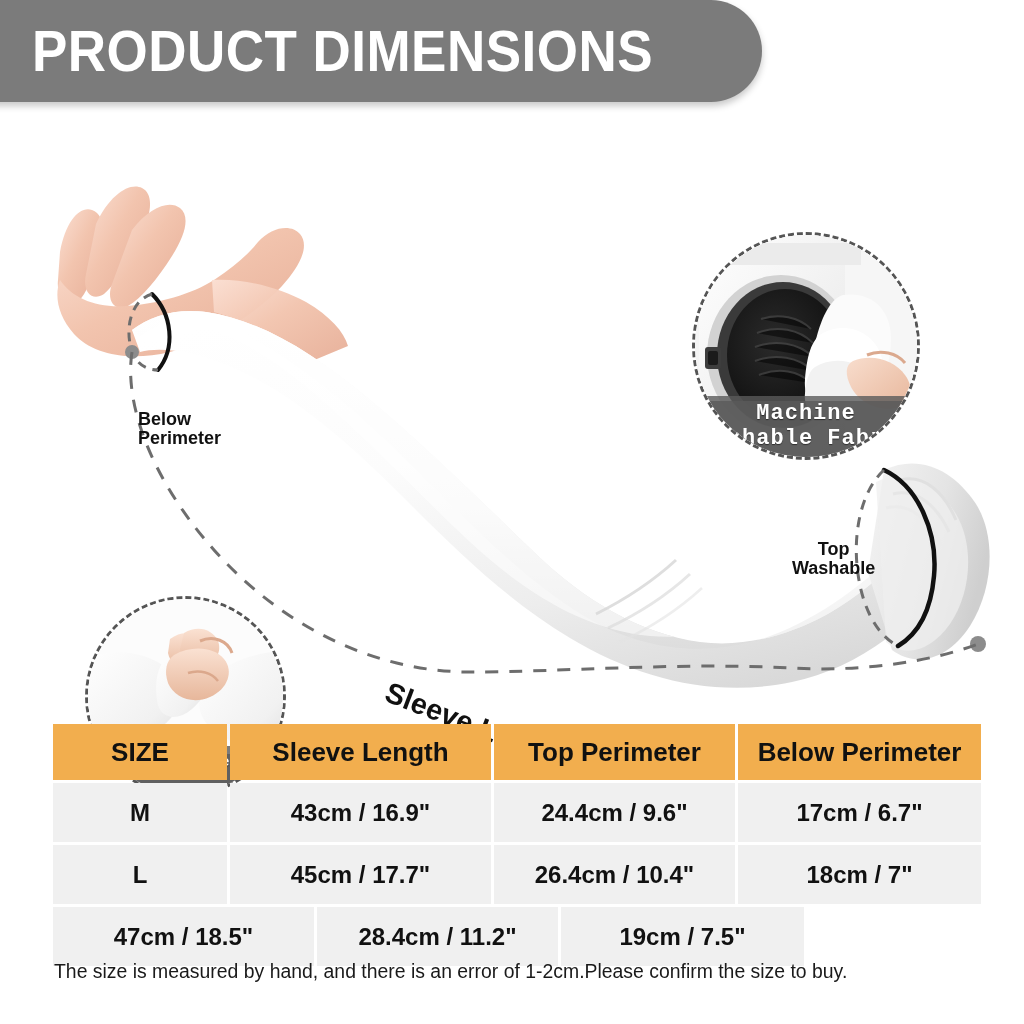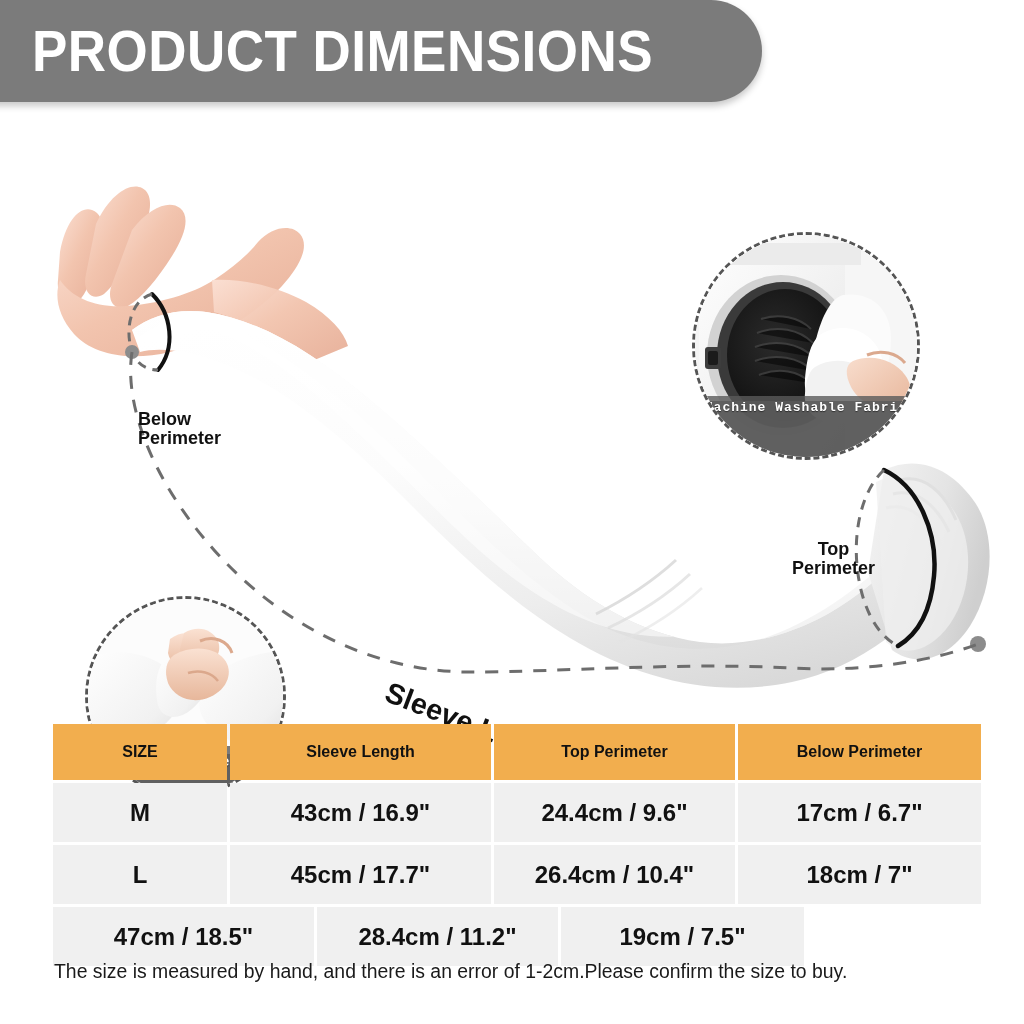--- a/index.html
+++ b/index.html
@@ -66,37 +66,37 @@
     position:absolute;left:0;right:0;bottom:0;
     background:rgba(90,90,90,0.80);
     color:#ffffff;
     font-family:"Liberation Mono", monospace;
     font-weight:bold;
     text-align:center;
     letter-spacing:1px;
     line-height:1.15;
     text-shadow:0 1px 1px rgba(0,0,0,0.5);
   }
-  #inset-wash .inset-caption{height:56px;padding-top:5px;font-size:13px;}
+  #inset-wash .inset-caption{height:56px;padding-top:5px;font-size:22px;}
   #inset-stretch .inset-caption{height:40px;padding-top:8px;font-size:15px;}
   .inset-photo{position:absolute;left:0;top:0;width:100%;height:100%;}
 
   
   .table{
     position:absolute;left:53px;top:724px;width:925px;
     display:flex;flex-direction:column;gap:3px;
   }
   .trow{display:flex;gap:3px;}
   .cell{
     display:flex;align-items:center;justify-content:center;
     font-family:"Liberation Sans", sans-serif;
     color:#111111;
   }
   .trow.head .cell{
-    background:#f2ae4e;height:56px;font-size:16px;font-weight:bold;
+    background:#f2ae4e;height:56px;font-size:26px;font-weight:bold;
   }
   .trow.body .cell{
     background:#f0f0f0;height:59px;font-size:24px;font-weight:bold;
   }
   .c0{width:174px;flex:0 0 174px;}
   .c1{width:261px;flex:0 0 261px;}
   .c2{width:241px;flex:0 0 241px;}
   .c3{width:243px;flex:0 0 243px;}
 
   .footnote{
@@ -221,21 +221,21 @@
                  C124,300 150,376 214,448
                  C280,522 372,570 470,570
                  C560,570 680,560 790,566
                  C862,570 930,560 978,542" stroke="#6d6d6d" stroke-width="3" stroke-dasharray="13 11" fill="none"></path>
       </g>
     </svg>
 
     <div class="callout" id="callout-below">Below
 Perimeter</div>
     <div class="callout" id="callout-top">Top
-Perimeter</div>
+Washable</div>
     <div class="callout" id="callout-sleeve">Sleeve Length</div>
 
     <div class="inset" id="inset-wash">
       <svg class="inset-photo" viewBox="0 0 222 222">
         <defs>
           <radialGradient id="drumG" cx="0.42" cy="0.4" r="0.75">
             <stop offset="0%" stop-color="#2b2b2b"></stop>
             <stop offset="70%" stop-color="#141414"></stop>
             <stop offset="100%" stop-color="#050505"></stop>
           </radialGradient>

